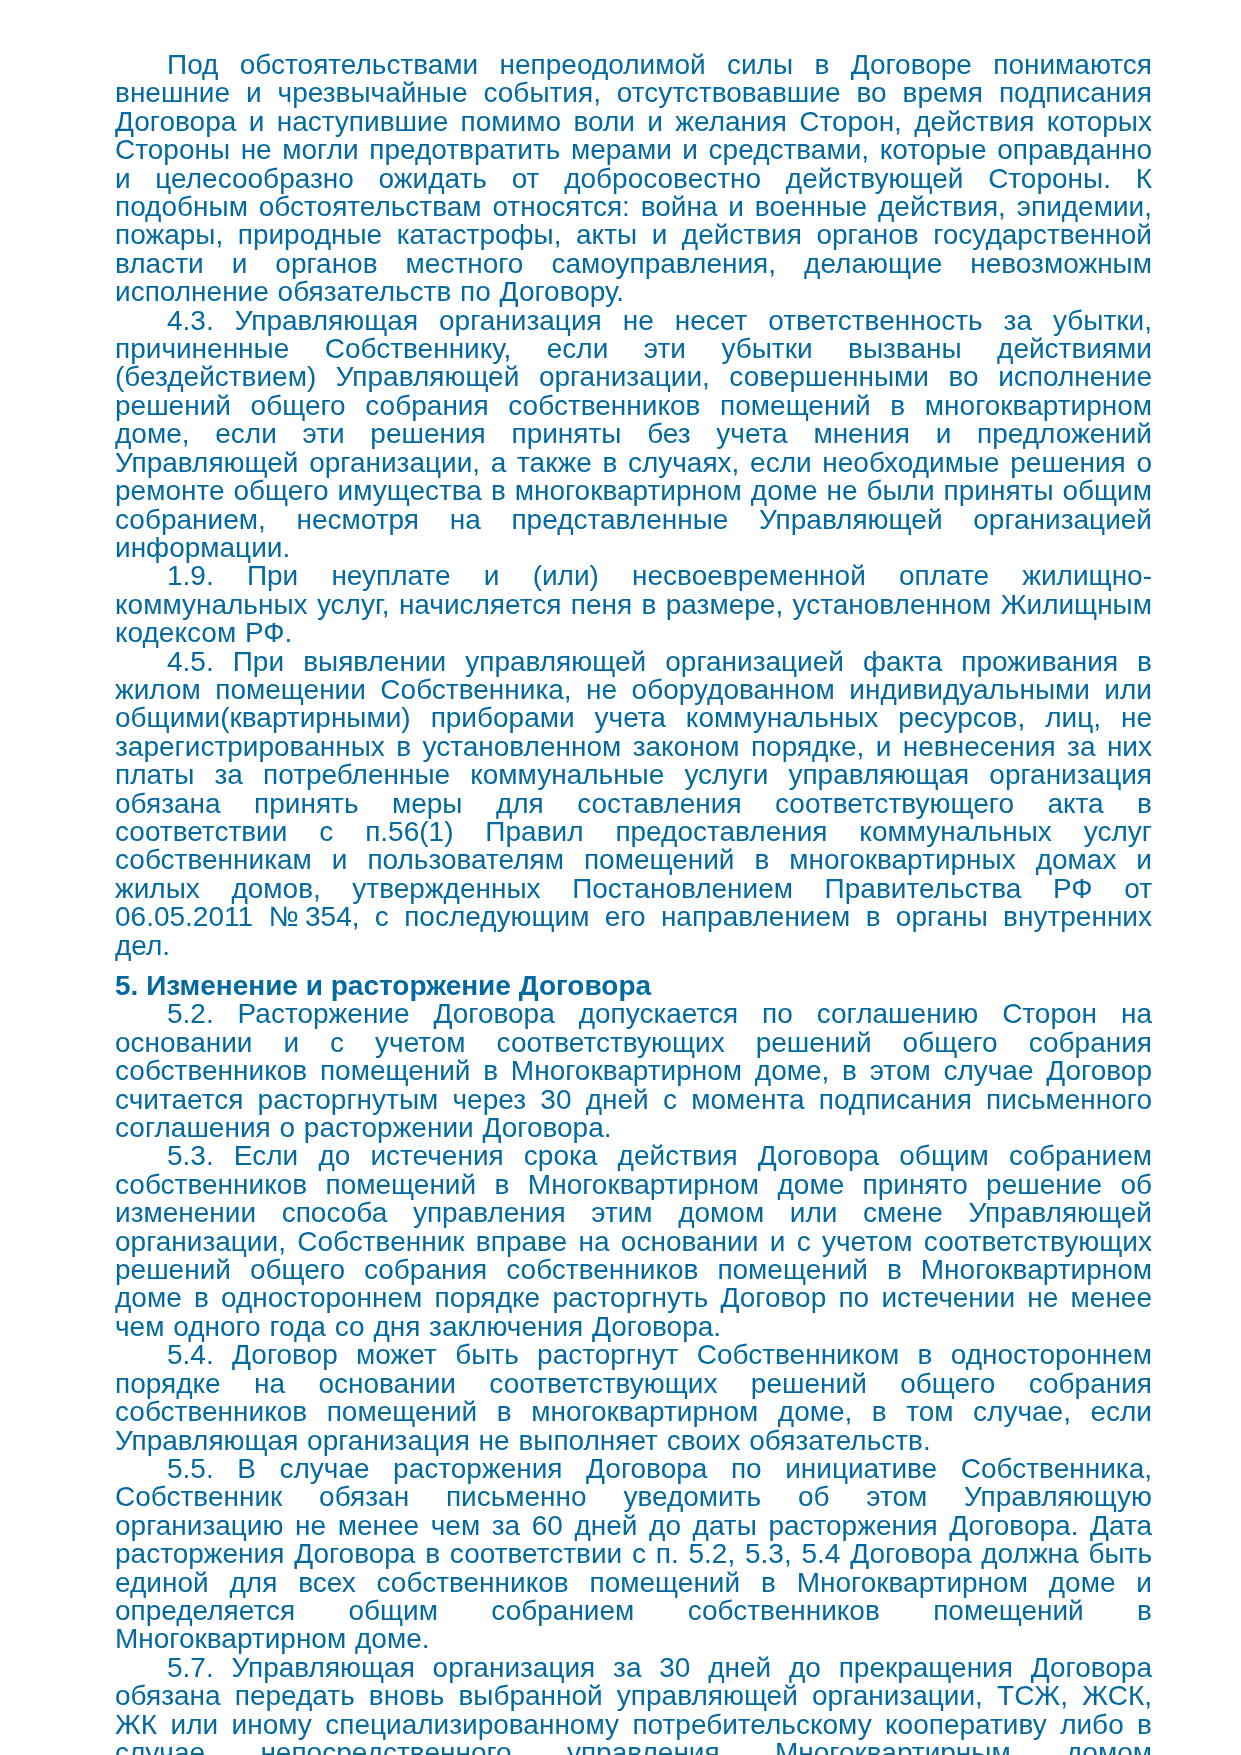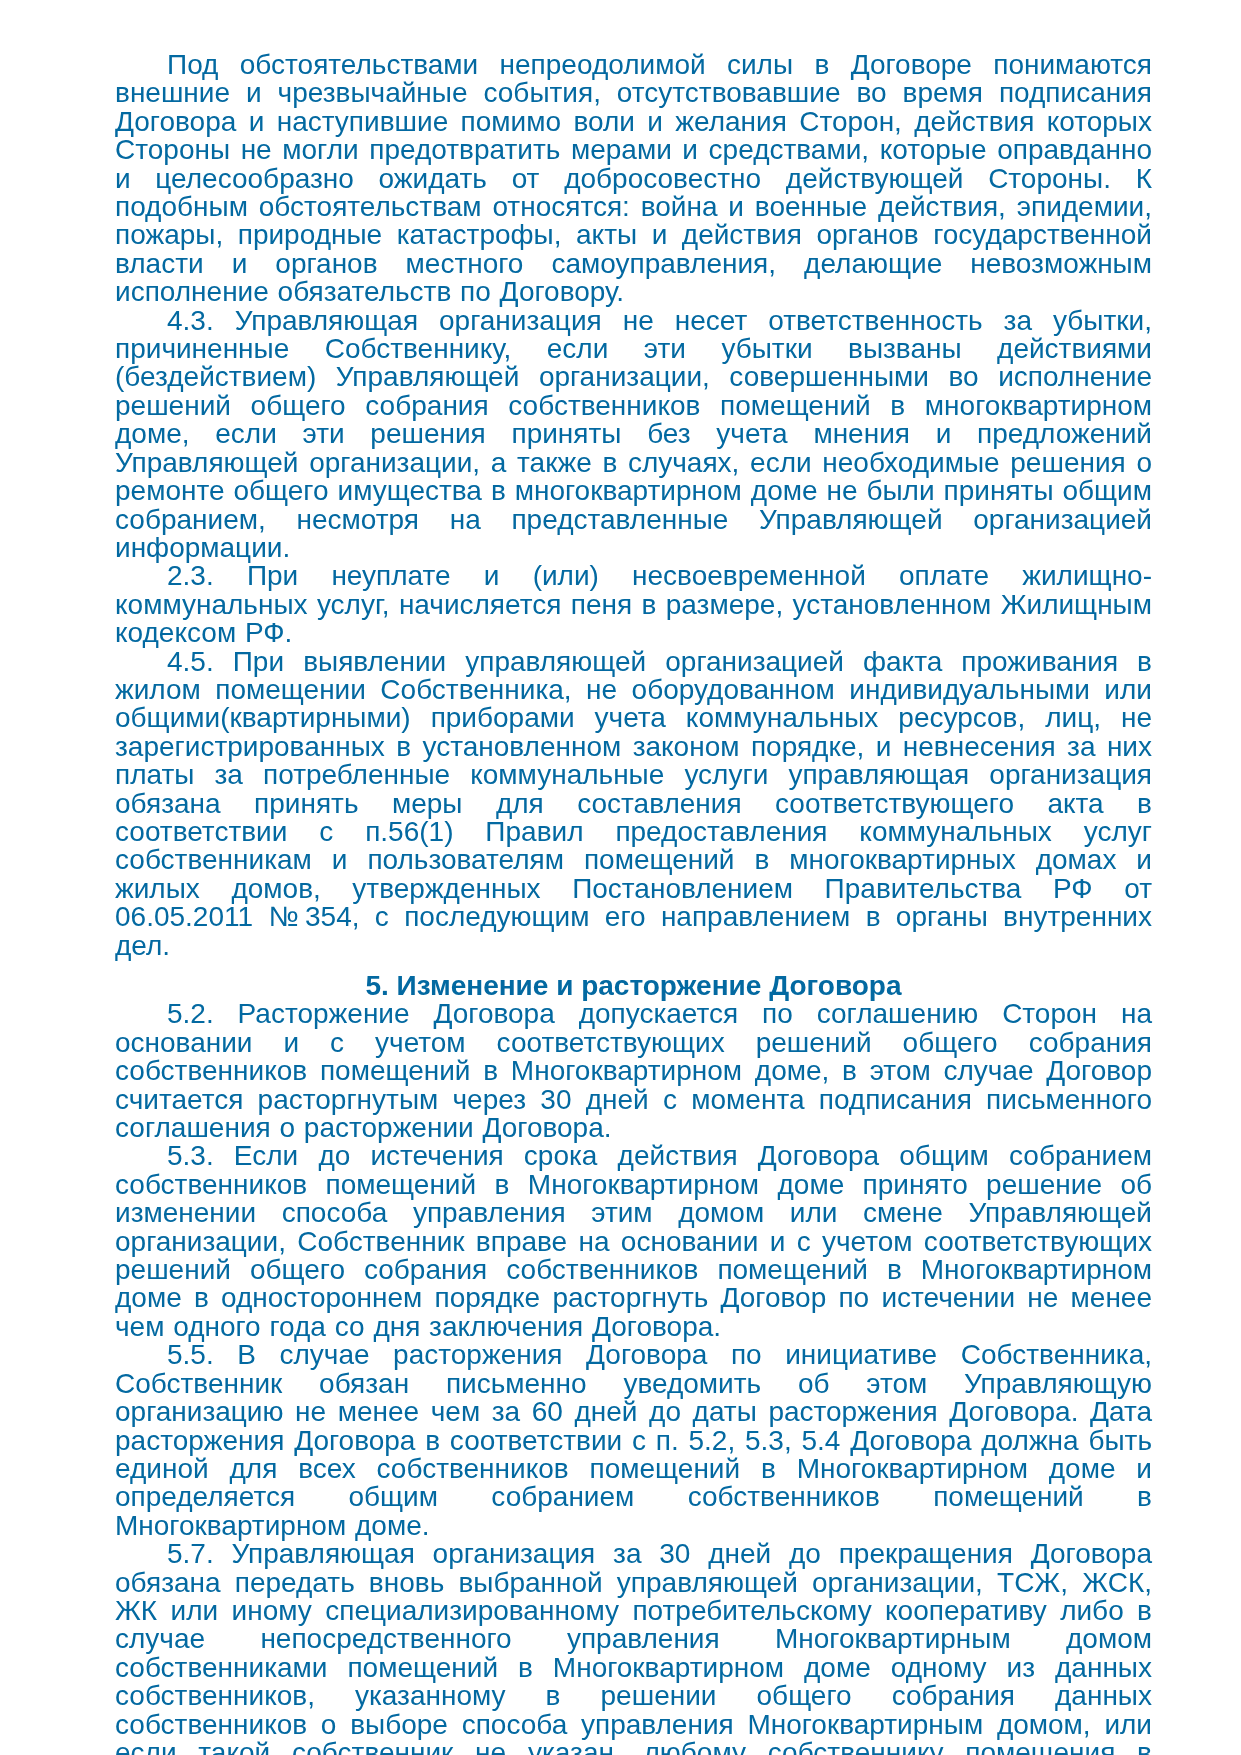--- a/index.html
+++ b/index.html
@@ -21,33 +21,33 @@
     overflow: hidden;
   }
   .para {
     margin: 0;
     text-align: justify;
     text-indent: 52px;
     word-spacing: 1px;
   }
   .heading {
     margin: 12px 0 0 0;
-    text-align: center;
     text-indent: 0;
     font-weight: bold;
     font-size: 28px;
     line-height: 28.4px;
   }
 </style>
 </head>
 <body>
 
 <div class="page">
   <p class="para">Под обстоятельствами непреодолимой силы в Договоре понимаются внешние и чрезвычайные события, отсутствовавшие во время подписания Договора и наступившие помимо воли и желания Сторон, действия которых Стороны не могли предотвратить мерами и средствами, которые оправданно и целесообразно ожидать от добросовестно действующей Стороны. К подобным обстоятельствам относятся: война и военные действия, эпидемии, пожары, природные катастрофы, акты и действия органов государственной власти и органов местного самоуправления, делающие невозможным исполнение обязательств по Договору.</p>
   <p class="para">4.3. Управляющая организация не несет ответственность за убытки, причиненные Собственнику, если эти убытки вызваны действиями (бездействием) Управляющей организации, совершенными во исполнение решений общего собрания собственников помещений в многоквартирном доме, если эти решения приняты без учета мнения и предложений Управляющей организации, а также в случаях, если необходимые решения о ремонте общего имущества в многоквартирном доме не были приняты общим собранием, несмотря на представленные Управляющей организацией информации.</p>
-  <p class="para">2.3. При неуплате и (или) несвоевременной оплате жилищно-коммунальных услуг, начисляется пеня в размере, установленном Жилищным кодексом РФ.</p>
+  <p class="para">1.9. При неуплате и (или) несвоевременной оплате жилищно-коммунальных услуг, начисляется пеня в размере, установленном Жилищным кодексом РФ.</p>
   <p class="para">4.5. При выявлении управляющей организацией факта проживания в жилом помещении Собственника, не оборудованном индивидуальными или общими(квартирными) приборами учета коммунальных ресурсов, лиц, не зарегистрированных в установленном законом порядке, и невнесения за них платы за потребленные коммунальные услуги управляющая организация обязана принять меры для составления соответствующего акта в соответствии с п.56(1) Правил предоставления коммунальных услуг собственникам и пользователям помещений в многоквартирных домах и жилых домов, утвержденных Постановлением Правительства РФ от 06.05.2011 №354, с последующим его направлением в органы внутренних дел.</p>
   <h2 class="heading">5. Изменение и расторжение Договора</h2>
   <p class="para">5.2. Расторжение Договора допускается по соглашению Сторон на основании и с учетом соответствующих решений общего собрания собственников помещений в Многоквартирном доме, в этом случае Договор считается расторгнутым через 30 дней с момента подписания письменного соглашения о расторжении Договора.</p>
   <p class="para">5.3. Если до истечения срока действия Договора общим собранием собственников помещений в Многоквартирном доме принято решение об изменении способа управления этим домом или смене Управляющей организации, Собственник вправе на основании и с учетом соответствующих решений общего собрания собственников помещений в Многоквартирном доме в одностороннем порядке расторгнуть Договор по истечении не менее чем одного года со дня заключения Договора.</p>
+  <p class="para">5.4. Договор может быть расторгнут Собственником в одностороннем порядке на основании соответствующих решений общего собрания собственников помещений в многоквартирном доме, в том случае, если Управляющая организация не выполняет своих обязательств.</p>
   <p class="para">5.5. В случае расторжения Договора по инициативе Собственника, Собственник обязан письменно уведомить об этом Управляющую организацию не менее чем за 60 дней до даты расторжения Договора. Дата расторжения Договора в соответствии с п. 5.2, 5.3, 5.4 Договора должна быть единой для всех собственников помещений в Многоквартирном доме и определяется общим собранием собственников помещений в Многоквартирном доме.</p>
   <p class="para">5.7. Управляющая организация за 30 дней до прекращения Договора обязана передать вновь выбранной управляющей организации, ТСЖ, ЖСК, ЖК или иному специализированному потребительскому кооперативу либо в случае непосредственного управления Многоквартирным домом собственниками помещений в Многоквартирном доме одному из данных собственников, указанному в решении общего собрания данных собственников о выборе способа управления Многоквартирным домом, или если такой собственник не указан, любому собственнику помещения в Многоквартирном доме техническую документацию на Многоквартирный дом и иные связанные с управлением Многоквартирным домом документы, в том числе акт технического состояния Многоквартирного дома.</p>
 </div>
 
 </body></html>

